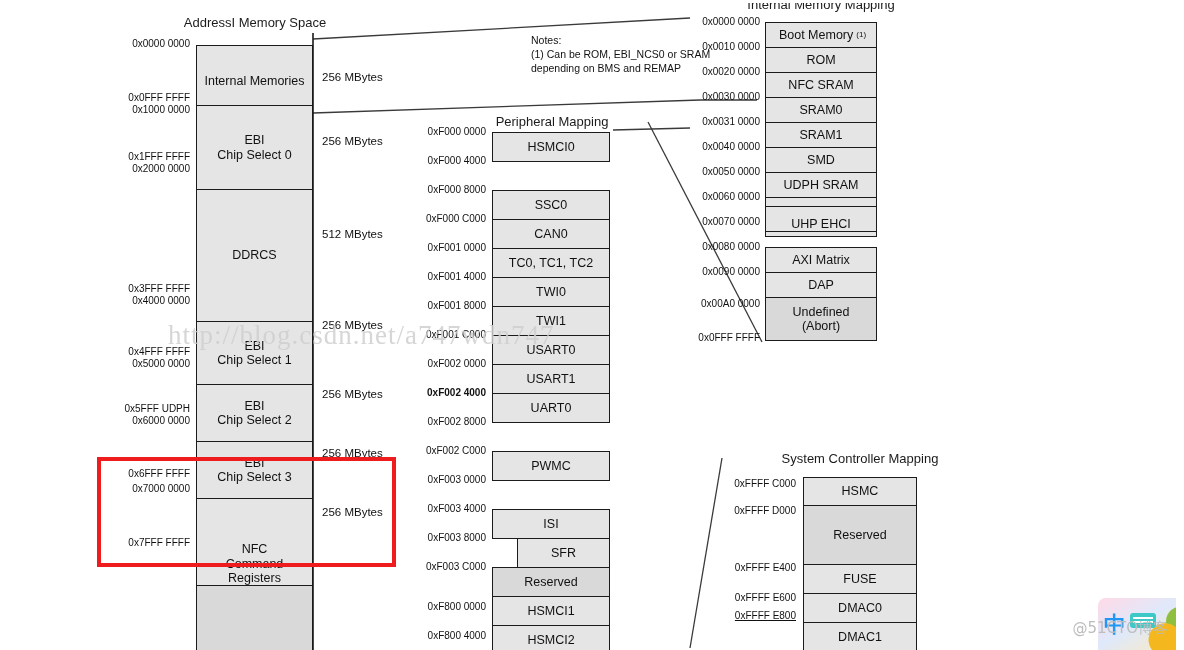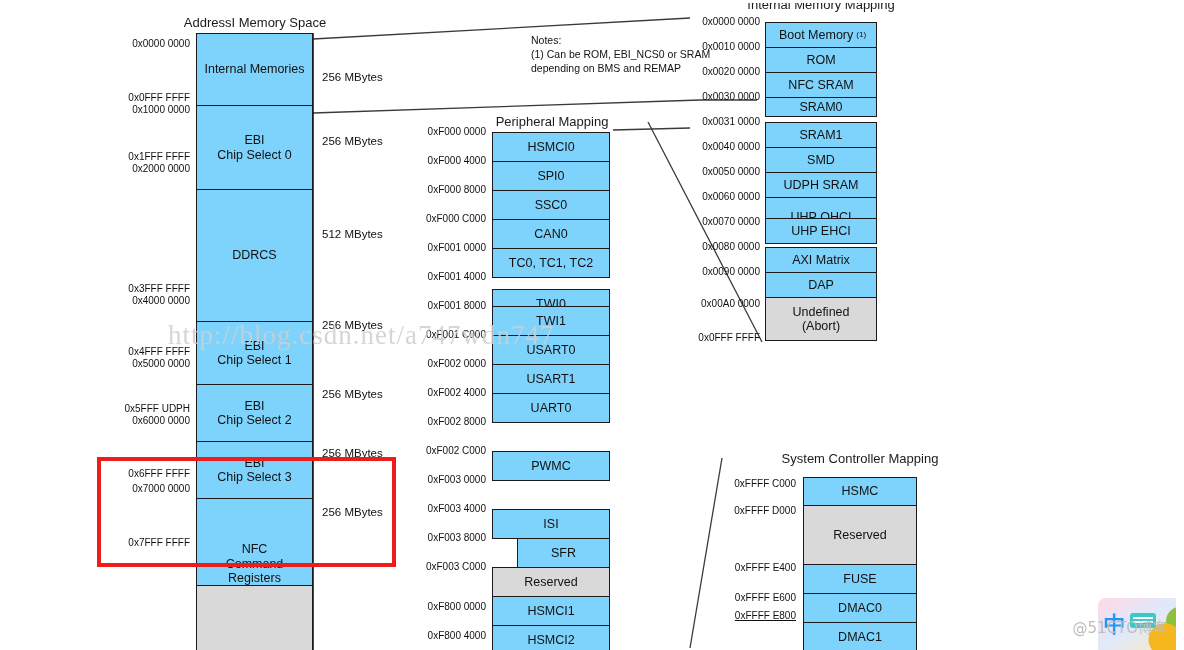--- a/index.html
+++ b/index.html
@@ -21,21 +21,21 @@
     color:#1b1b1b;
     white-space:nowrap;
     text-align:center;
   }
   .memcol { position:absolute; box-sizing:border-box; }
   .memcol .cell {
     position:absolute;
     left:0; right:0;
     box-sizing:border-box;
     border:1.6px solid #1b1b1b;
-    background:#7dd3fc;
+    background:#e5e5e5;
     display:flex;
     align-items:center;
     justify-content:center;
     text-align:center;
     line-height:1.15;
     font-size:12.5px;
     color:#111;
   }
   .memcol .cell.shaded { background:#d9d9d9; }
   .memcol .cell.thin { border-width:1.2px; }
@@ -141,21 +141,21 @@
 
     <line x1="613" y1="130" x2="690" y2="128" stroke="#3a3a3a" stroke-width="1.3"></line>
 
     <line x1="722" y1="458" x2="690" y2="648" stroke="#3a3a3a" stroke-width="1.3"></line>
   </svg>
 
   <div class="col-title" style="left:150px; top:15px; width:210px;">AddressI Memory Space</div>
 
   <div class="memcol" style="left:196px; top:33px; width:117px; height:617px;">
 
-    <div class="cell" style="top:0px; height:73px;">
+    <div class="cell" style="top:12px; height:73px;">
       <span class="lbl">Internal Memories</span>
     </div>
     <div class="cell" style="top:72px; height:85px;">
       <span class="lbl" style="white-space:pre-line;">EBI
 Chip Select 0</span>
     </div>
     <div class="cell" style="top:156px; height:133px;">
       <span class="lbl">DDRCS</span>
     </div>
     <div class="cell" style="top:288px; height:64px;">
@@ -211,33 +211,30 @@
   <div class="notes" style="left:531px; top:33px; width:210px;">Notes:
 (1) Can be ROM, EBI_NCS0 or SRAM
 depending on BMS and REMAP</div>
 
   <div class="col-title" style="left:462px; top:114px; width:180px;">Peripheral Mapping</div>
 
   <div class="memcol" style="left:492px; top:132px; width:118px; height:518px;">
     <div class="cell thin" style="top:0px;   height:30px;">
         <span class="lbl">HSMCI0</span>
       </div>
-    <div class="cell thin" style="top:29px;  height:30px;">
-        <span class="lbl">SPI0</span>
-      </div>
     <div class="cell thin" style="top:58px;  height:30px;">
         <span class="lbl">SSC0</span>
       </div>
     <div class="cell thin" style="top:87px;  height:30px;">
         <span class="lbl">CAN0</span>
       </div>
     <div class="cell thin" style="top:116px; height:30px;">
         <span class="lbl">TC0, TC1, TC2</span>
       </div>
-    <div class="cell thin" style="top:157px; height:30px;">
+    <div class="cell thin" style="top:145px; height:30px;">
         <span class="lbl">TWI0</span>
       </div>
     <div class="cell thin" style="top:174px; height:30px;">
         <span class="lbl">TWI1</span>
       </div>
     <div class="cell thin" style="top:203px; height:30px;">
         <span class="lbl">USART0</span>
       </div>
     <div class="cell thin" style="top:232px; height:30px;">
         <span class="lbl">USART1</span>
@@ -267,21 +264,21 @@
 
   <div class="addr" style="left:398px; top:126px; width:88px;">0xF000 0000</div>
   <div class="addr" style="left:398px; top:155px; width:88px;">0xF000 4000</div>
   <div class="addr" style="left:398px; top:184px; width:88px;">0xF000 8000</div>
   <div class="addr" style="left:398px; top:213px; width:88px;">0xF000 C000</div>
   <div class="addr" style="left:398px; top:242px; width:88px;">0xF001 0000</div>
   <div class="addr" style="left:398px; top:271px; width:88px;">0xF001 4000</div>
   <div class="addr" style="left:398px; top:300px; width:88px;">0xF001 8000</div>
   <div class="addr" style="left:398px; top:329px; width:88px;">0xF001 C000</div>
   <div class="addr" style="left:398px; top:358px; width:88px;">0xF002 0000</div>
-  <div class="addr" style="left:398px; top:387px; width:88px;">0xF002 4000</div>
+  <div class="addr" style="left:398px; top:387px; width:88px;font-weight:bold;">0xF002 4000</div>
   <div class="addr" style="left:398px; top:416px; width:88px;">0xF002 8000</div>
   <div class="addr" style="left:398px; top:445px; width:88px;">0xF002 C000</div>
   <div class="addr" style="left:398px; top:474px; width:88px;">0xF003 0000</div>
   <div class="addr" style="left:398px; top:503px; width:88px;">0xF003 4000</div>
   <div class="addr" style="left:398px; top:532px; width:88px;">0xF003 8000</div>
   <div class="addr" style="left:398px; top:561px; width:88px;">0xF003 C000</div>
   <div class="addr" style="left:398px; top:601px; width:88px;">0xF800 0000</div>
   <div class="addr" style="left:398px; top:630px; width:88px;">0xF800 4000</div>
 
   <div class="col-title" style="left:723px; top:-3px; width:196px;">Internal Memory Mapping</div>
@@ -290,36 +287,36 @@
     <div class="cell thin" style="top:0px;   height:26px;">
       <span class="lbl">Boot Memory</span>
         <span class="sup">(1)</span>
     </div>
     <div class="cell thin" style="top:25px;  height:26px;">
         <span class="lbl">ROM</span>
       </div>
     <div class="cell thin" style="top:50px;  height:26px;">
         <span class="lbl">NFC SRAM</span>
       </div>
-    <div class="cell thin" style="top:75px;  height:20px;">
+    <div class="cell thin" style="top:75px;  height:26px;">
         <span class="lbl">SRAM0</span>
       </div>
     <div class="cell thin" style="top:100px; height:26px;">
         <span class="lbl">SRAM1</span>
       </div>
     <div class="cell thin" style="top:125px; height:26px;">
         <span class="lbl">SMD</span>
       </div>
     <div class="cell thin" style="top:150px; height:26px;">
         <span class="lbl">UDPH SRAM</span>
       </div>
     <div class="cell thin" style="top:175px; height:40px;">
         <span class="lbl">UHP OHCI</span>
       </div>
-    <div class="cell thin" style="top:196px; height:26px;">
+    <div class="cell thin" style="top:184px; height:26px;align-items:flex-end;">
         <span class="lbl">UHP EHCI</span>
       </div>
     <div class="cell thin" style="top:225px; height:26px;">
         <span class="lbl">AXI Matrix</span>
       </div>
     <div class="cell thin" style="top:250px; height:26px;">
         <span class="lbl">DAP</span>
       </div>
     <div class="cell thin shaded" style="top:275px; height:44px;">
       <span class="lbl" style="white-space:pre-line;">Undefined

